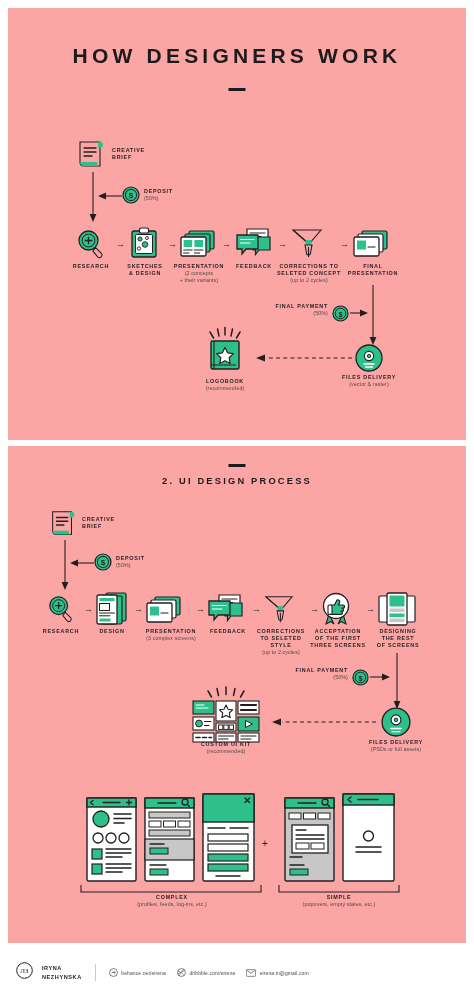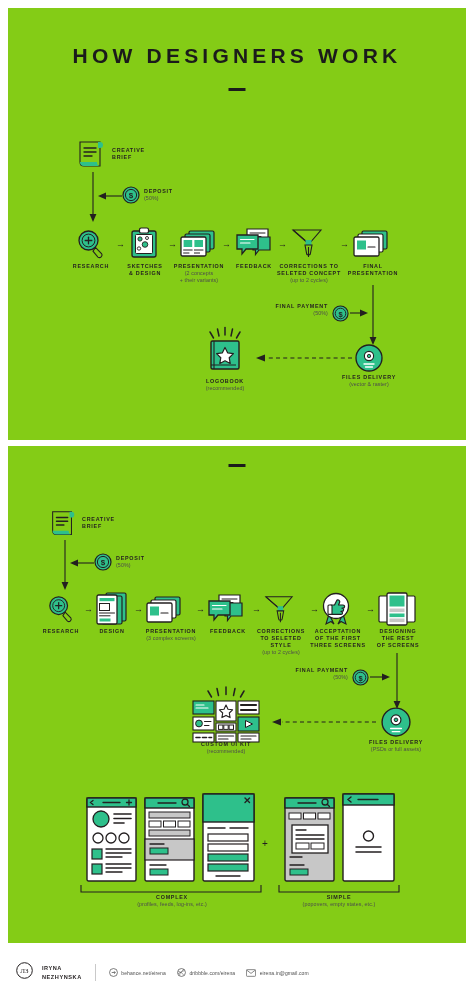--- a/index.html
+++ b/index.html
@@ -4,21 +4,21 @@
 <style>
   html,body{margin:0;padding:0;}
   body{
     width:474px;height:991px;background:#ffffff;
     font-family:"Liberation Sans","DejaVu Sans",sans-serif;
     color:#231f20;overflow:hidden;
   }
   .page{position:relative;width:474px;height:991px;}
 
   
-  .panel{position:absolute;left:8px;width:458px;background:#84cc16;}
+  .panel{position:absolute;left:8px;width:458px;background:#fca5a5;}
   #panel-1{top:8px;height:432px;}
   #panel-2{top:446px;height:497px;}
   #panel-3{top:949px;height:34px;background:#ffffff;}
 
   
   .main-title{
     position:absolute;left:0;right:0;top:36px;text-align:center;
     font-size:21px;font-weight:bold;letter-spacing:4.2px;color:#1b1b1b;
   }
   .divider-dash{
@@ -57,20 +57,21 @@
 
 <div class="page">
 
   <div class="panel" id="panel-1">
     <div class="main-title">HOW DESIGNERS WORK</div>
     <div class="divider-dash" style="top:80px;"></div>
   </div>
 
   <div class="panel" id="panel-2">
     <div class="divider-dash" style="top:18px;"></div>
+    <div class="sec-title" style="top:30px;">2. UI DESIGN PROCESS</div>
   </div>
 
   <div class="panel" id="panel-3"></div>
 
   <div class="ic" style="left:74px;top:139px;">
     <svg width="34" height="34" viewBox="0 0 34 34">
       <path class="ln" d="M6 3 H26 V27 H10 Q6 27 6 23 Z"></path>
       <path d="M24 3 h2 a3 3 0 0 1 0 6 h-2 z" fill="#2ec08b"></path>
       <path d="M6 23 h17 q0 4 3 4 H10 Q6 27 6 23 z" fill="#2ec08b"></path>
       <g stroke="#231f20" stroke-width="1.4" stroke-linecap="round">

